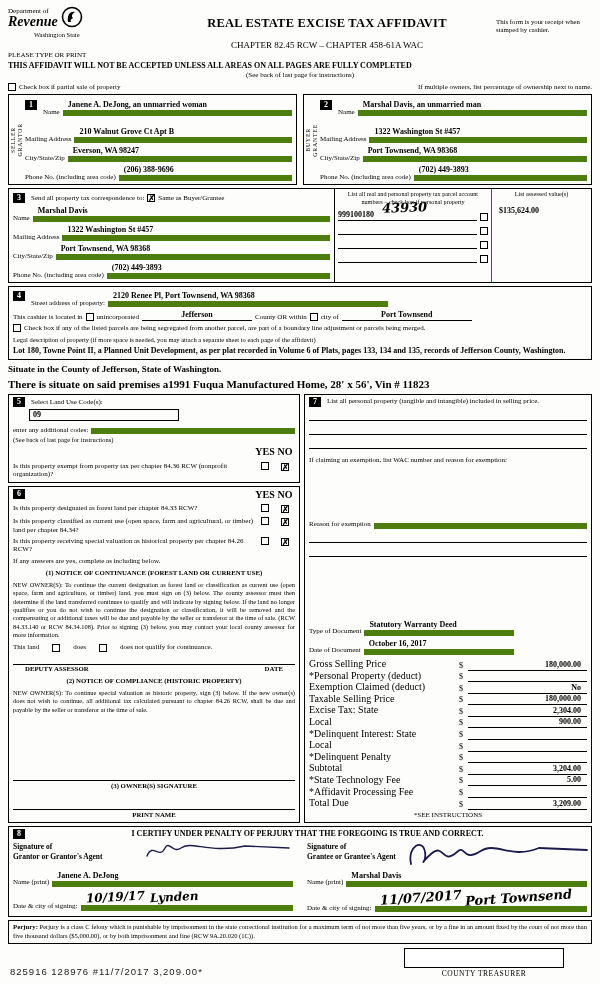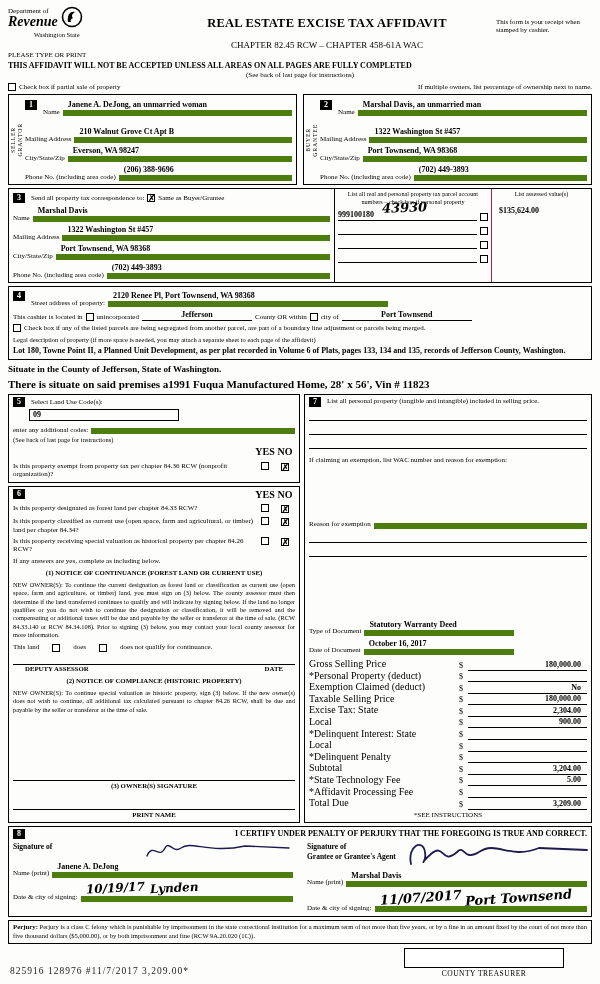--- a/index.html
+++ b/index.html
@@ -86,35 +86,35 @@
 .mrow{display:flex;align-items:flex-end;height:11.6px}
 .mlabel{width:150px;font-size:10px;padding-right:15px;white-space:nowrap}
 .mdollar{width:9px}
 .mval{flex:1;border-bottom:1px solid #000;text-align:right;font-weight:bold;padding-right:6px;min-height:10px}
 .minline{font-weight:bold;text-align:center;font-size:7.5px;margin-top:5px}
 .seeinstr{text-align:center;font-size:7px;margin-top:1px}
 .spacer-flex{flex:1}
 
 .sec8{border:1px solid #000;margin-top:3px;padding:2px 4px 4px}
 .cert-row{display:flex;align-items:center}
-.cert-text{flex:1;text-align:right;font-weight:bold;font-size:8px}
+.cert-text{flex:1;text-align:center;font-weight:bold;font-size:8px}
 .sig-grid{display:flex;gap:14px;margin-top:3px}
 .sig-col{flex:1;position:relative}
 .sig-label{font-size:7.5px;font-weight:bold;line-height:1.25}
 .sig-svg{position:absolute;top:-4px}
 .g1-svg{right:0}
 .g2-svg{right:-8px}
 .date-hand{display:inline-block;font-size:12px;transform:rotate(-3deg)}
 .date-hand-big{display:inline-block;font-size:13px;transform:rotate(-4deg);white-space:nowrap}
 
 .perjury{border:1px solid #000;margin-top:3px;padding:2px 4px;font-size:6.5px;text-align:justify;line-height:1.3}
 .perjury b{font-size:6.8px}
 
 .footer{margin-top:auto;display:flex;align-items:flex-end;justify-content:space-between;padding:4px 2px 2px}
-.stamp{font-family:Liberation Serif, serif;font-size:9.5px;letter-spacing:1px;color:#1a1a1a}
+.stamp{font-family:Liberation Sans, sans-serif;font-size:9.5px;letter-spacing:1px;color:#1a1a1a}
 .treas-wrap{width:160px;text-align:center;margin-right:26px}
 .treas-box{border:1.5px solid #000;height:20px;background:#fff}
 .treas-label{font-size:7.5px;letter-spacing:.5px;margin-top:1px}
 </style>
 </head>
 <body>
 
 <div class="page">
 
   <div class="hdr">
@@ -466,20 +466,21 @@
   </div>
 
   <div class="sec8">
     <div class="cert-row">
       <span class="secnum">8</span>
       <span class="cert-text">I CERTIFY UNDER PENALTY OF PERJURY THAT THE FOREGOING IS TRUE AND CORRECT.</span>
     </div>
     <div class="sig-grid">
       <div class="sig-col">
         <div class="sig-label">Signature of</div>
+        <div class="sig-label">Grantor or Grantor's Agent</div>
         <svg class="sig-svg g1-svg" width="150" height="26" viewBox="0 0 150 26">
           <path d="M4 18 C10 4 16 22 22 10 C26 2 30 16 38 10 C48 2 66 16 102 8 L146 10" fill="none" stroke="#1b1b4d" stroke-width="1.4" stroke-linecap="round"></path>
         </svg>
         <div class="frow" style="margin-top:10px">
           <span class="lbl">Name (print)</span>
           <span class="val">Janene A. DeJong</span>
         </div>
         <div class="frow">
           <span class="lbl">Date &amp; city of signing:</span>
           <span class="val">

